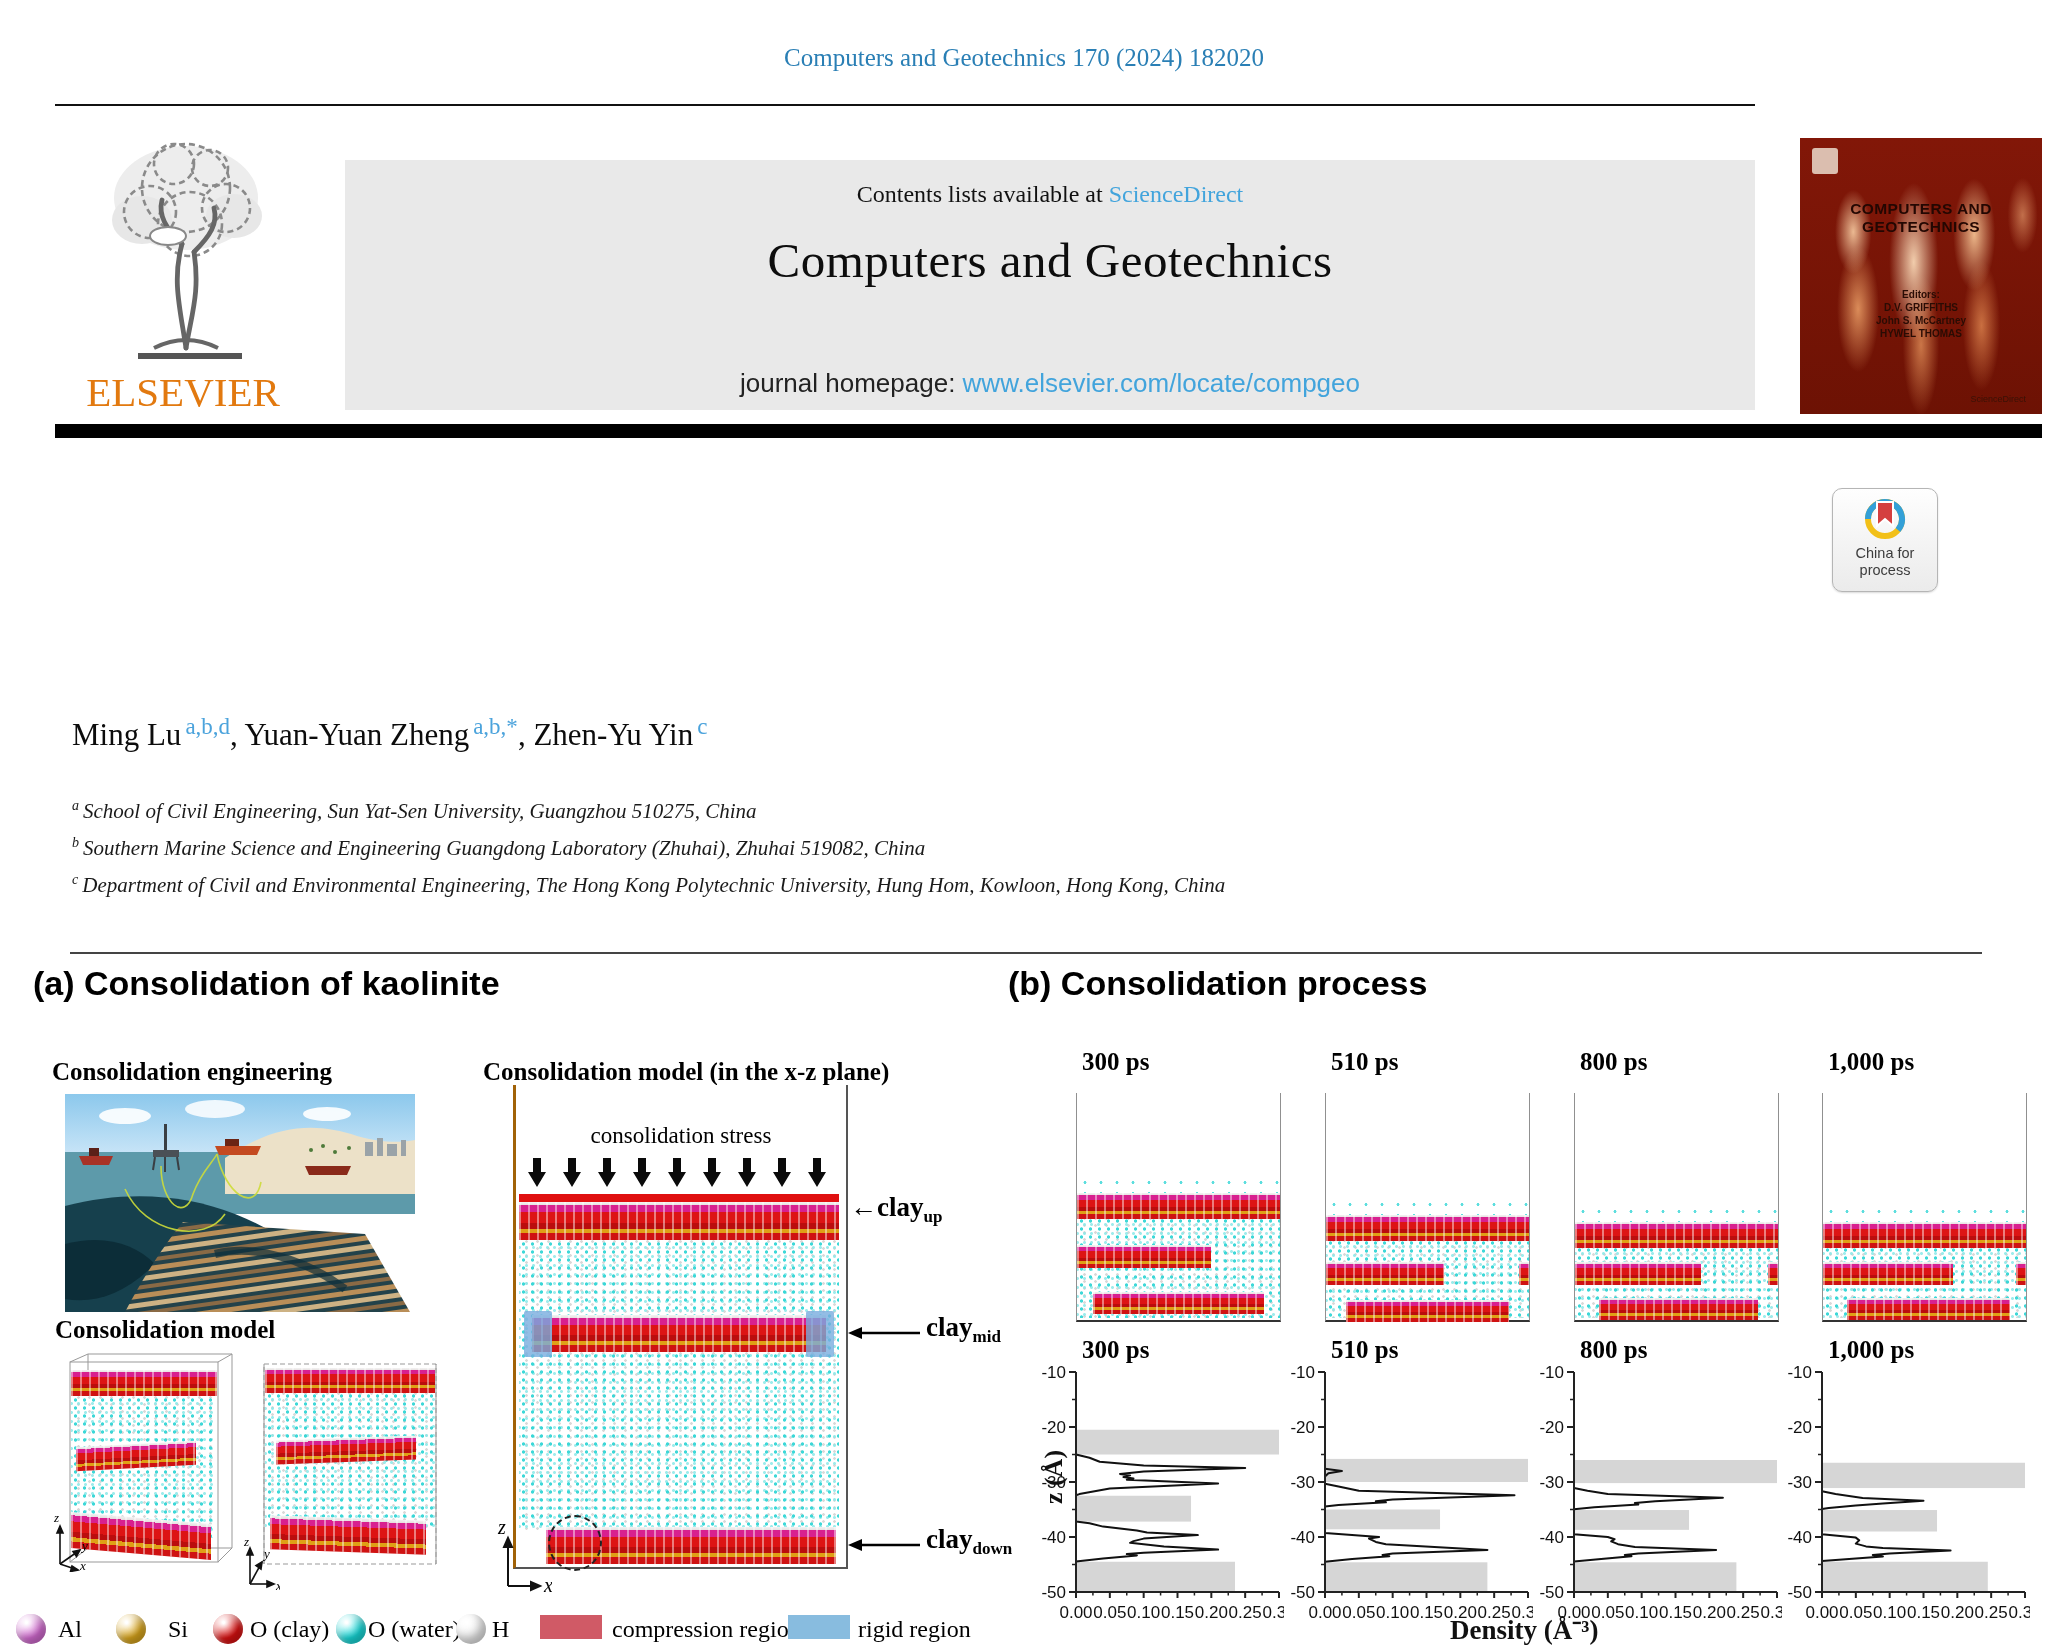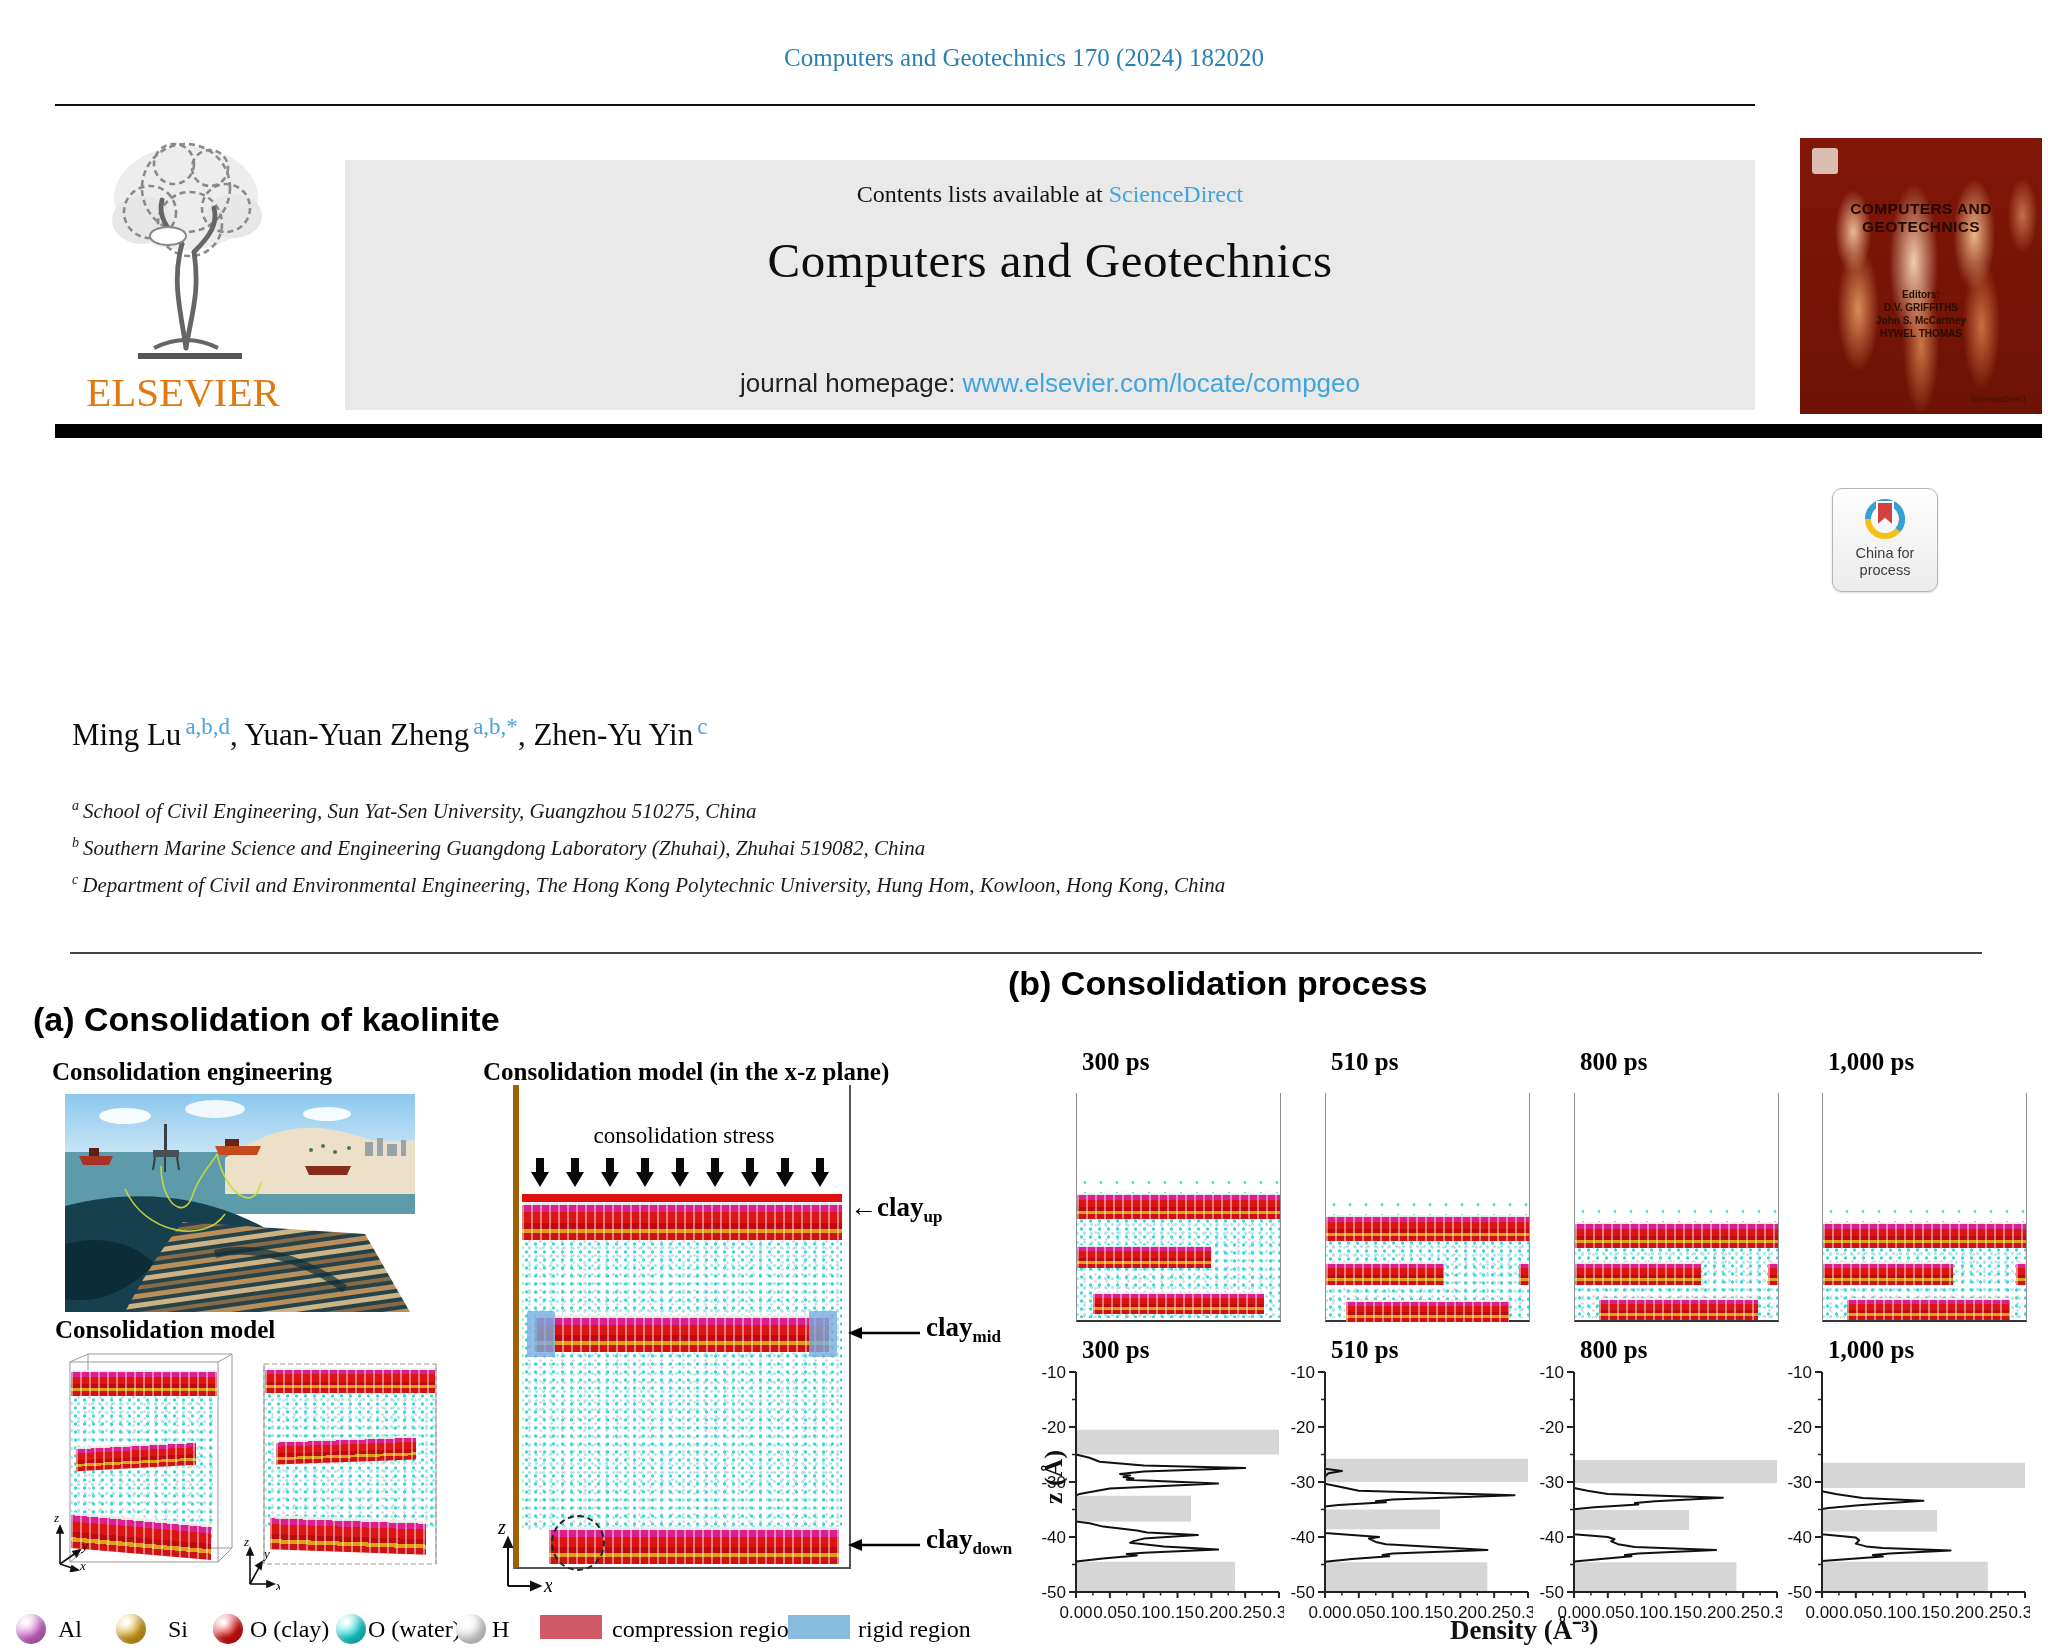--- a/index.html
+++ b/index.html
@@ -58,21 +58,21 @@
      linear-gradient(180deg,#f2f2f2 0%,#e6dede 9%,#d8208f 9% 26%,#dd1414 26% 55%,#bb0d0d 55% 70%,#dfa016 70% 82%,#cf1212 82% 100%);}
   .water{background:
      radial-gradient(circle, rgba(52,214,214,.95) 1.3px, rgba(52,214,214,0) 2px),
      radial-gradient(circle, rgba(140,232,232,.85) 1.1px, rgba(140,232,232,0) 1.8px),
      radial-gradient(circle, rgba(185,185,185,.55) 1px, rgba(185,185,185,0) 1.6px),#fff;
      background-size:9px 8px,7px 9px,11px 7px;background-position:0 0,4px 3px,2px 5px;}
   .water-sparse{background:
      radial-gradient(circle, rgba(52,214,214,.8) 1.2px, rgba(52,214,214,0) 1.8px),#ffffff00;
      background-size:16px 11px;}
   .model2d{position:absolute;left:513px;top:1085px;width:330px;height:482px;
-           border-left:6px solid #a16207;border-right:2px solid #555;border-bottom:2px solid #555;background:#fff;}
+           border-left:3px solid #a16207;border-right:2px solid #555;border-bottom:2px solid #555;background:#fff;}
   .stress-label{position:absolute;top:38px;left:0;width:100%;text-align:center;font-size:23px;color:#000;}
   .redbar{position:absolute;left:3px;top:109px;width:320px;height:8px;background:#e01010;}
   .rigid-patch{position:absolute;background:rgba(120,172,222,.8);border-radius:2px;}
   .dashcirc{position:absolute;border:2.5px dashed #222;border-radius:50%;}
   .claylab{position:absolute;font-weight:bold;font-size:27px;color:#000;white-space:nowrap;}
   .claylab sub{font-size:17px;}
   .plot-title{position:absolute;font-weight:bold;font-size:25px;color:#000;}
   .ylab{position:absolute;left:994px;top:1462px;font-weight:bold;font-size:26px;transform:rotate(-90deg);transform-origin:center;width:120px;text-align:center;}
   .xlab{position:absolute;left:1450px;top:1610px;font-weight:bold;font-size:27px;}
   .legend-item-label{position:absolute;font-size:24px;color:#000;top:4px;}
@@ -151,21 +151,21 @@
   </div>
 
   <div class="authors" id="authors"><span>Ming Lu</span><sup>a,b,d</sup><span>, </span><span>Yuan-Yuan Zheng</span><sup>a,b,*</sup><span>, </span><span>Zhen-Yu Yin</span><sup>c</sup></div>
   <div class="affils" id="affils">
       <div><sup>a</sup><span>School of Civil Engineering, Sun Yat-Sen University, Guangzhou 510275, China</span></div>
       <div><sup>b</sup><span>Southern Marine Science and Engineering Guangdong Laboratory (Zhuhai), Zhuhai 519082, China</span></div>
       <div><sup>c</sup><span>Department of Civil and Environmental Engineering, The Hong Kong Polytechnic University, Hung Hom, Kowloon, Hong Kong, China</span></div>
     </div>
   <div class="hr2"></div>
 
-  <div class="sec-title" style="left:33px;top:964px;margin-top:36px;">(a) Consolidation of kaolinite</div>
+  <div class="sec-title" style="left:33px;top:964px;">(a) Consolidation of kaolinite</div>
   <div class="sec-title" style="left:1008px;top:964px;">(b) Consolidation process</div>
 
   <div class="sublabel" style="left:52px;top:1058px;">Consolidation engineering</div>
 
   <svg class="eng-img" viewBox="0 0 350 218">
     <defs>
       <linearGradient id="sky" x1="0" y1="0" x2="0" y2="1">
         <stop offset="0" stop-color="#8cc8ec"></stop>
           <stop offset="1" stop-color="#dceefb"></stop>
       </linearGradient>

